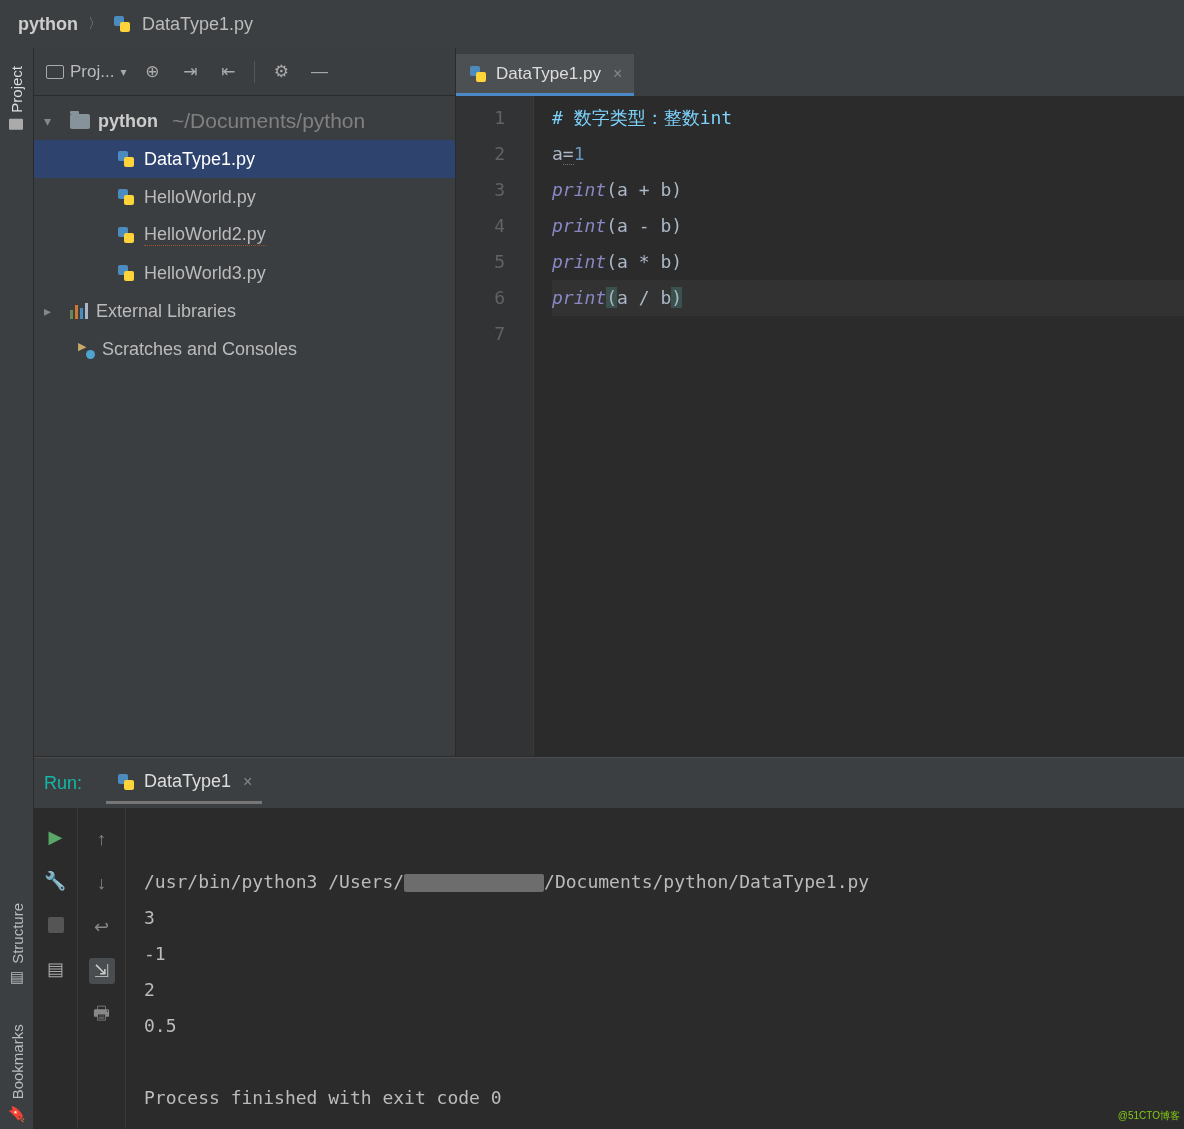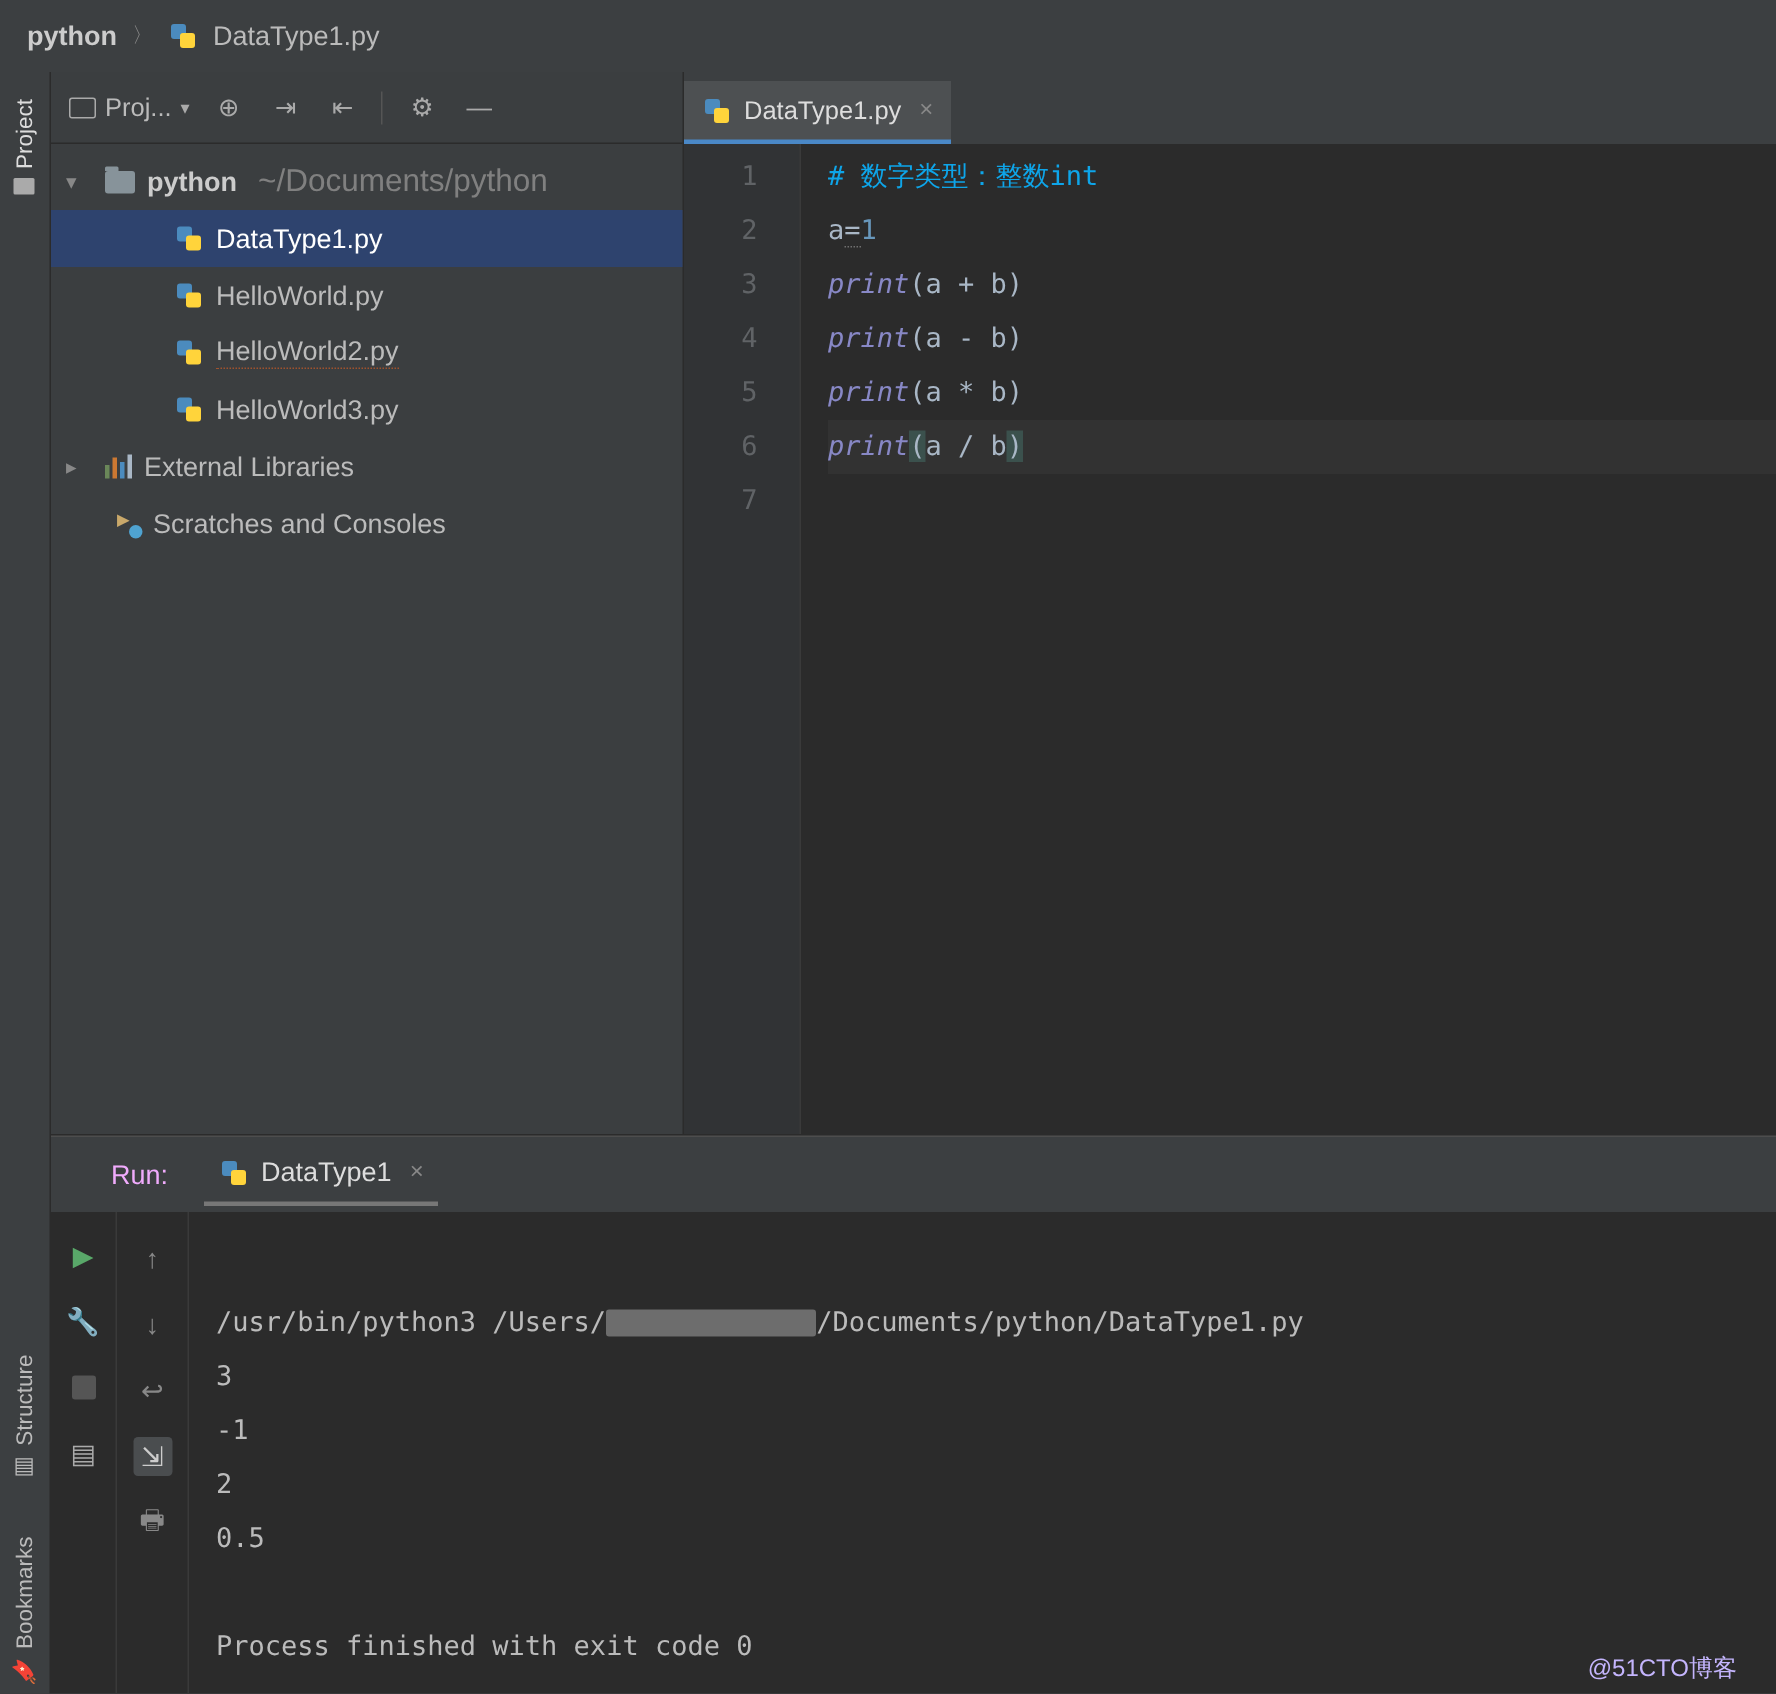--- a/index.html
+++ b/index.html
@@ -182,21 +182,21 @@
   border-right: 1px solid #3a3a3a;
   background: #313335;
 }
 .code {
   flex: 1;
   padding: 4px 0 0 18px;
   color: #a9b7c6;
   position: relative;
 }
 .code .line { height: 36px; white-space: pre; }
-.c-comment { color: #0ea5e9; }
+.c-comment { color: #7dd3fc; }
 .c-kw { color: #8888c6; font-style: italic; }
 .c-num { color: #6897bb; }
 .c-paren { color: #a9b7c6; }
 .c-paren.hi { background: #3b514d; }
 .underlined { border-bottom: 1px dotted #707070; }
 .line7 { background: #323232; }
 .run-panel {
   height: 372px;
   background: #2b2b2b;
   display: flex;
@@ -204,21 +204,21 @@
   border-top: 1px solid #4d4d4d;
 }
 .run-tabs {
   height: 50px;
   background: #3c3f41;
   display: flex;
   align-items: center;
   padding-left: 10px;
   gap: 24px;
 }
-.run-label { font-size: 18px; color: #f0abfc; margin-left: 30px; }
+.run-label { font-size: 18px; color: #14b8a6; }
 .run-tab {
   display: flex; align-items: center; gap: 8px;
   height: 42px; padding: 0 10px;
   border-bottom: 3px solid #777;
   font-size: 18px; color: #ddd;
   cursor: pointer;
 }
 .run-body {
   flex: 1;
   display: flex;
@@ -252,22 +252,22 @@
   flex: 1;
   padding: 12px 18px;
   font-family: "Menlo","Consolas",monospace;
   font-size: 18px;
   line-height: 36px;
   color: #bbb;
 }
 .run-output .cmd { white-space: pre; margin-top: 44px; }
 .run-output .redact { background: #6d6d6d; color: transparent; display:inline-block; width: 140px; height: 18px; vertical-align: middle; border-radius: 2px; }
 .watermark {
-  position: absolute; right: 26px; bottom: 6px;
-  color: #c4b5fd; font-size: 16px;
+  position: absolute; right: 4px; bottom: 6px;
+  color: #84cc16; font-size: 10px;
 }
 .u-squiggle { border-bottom: 1px dotted #a0522d; }
 </style>
 </head>
 <body>
 
 <div class="breadcrumb">
   <span class="bold">python</span>
   <span class="chev">〉</span>
   <span class="py-icon"></span>

